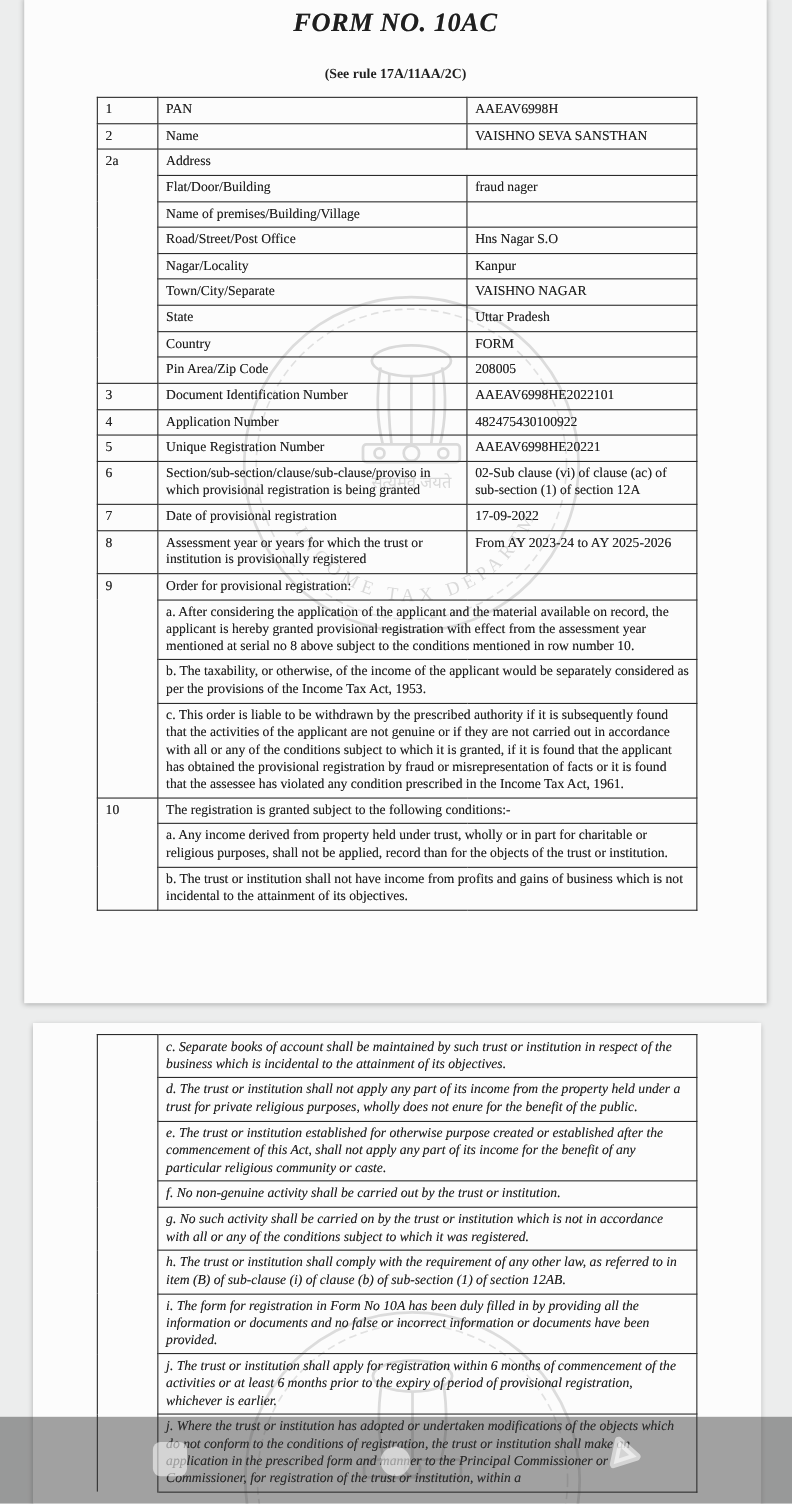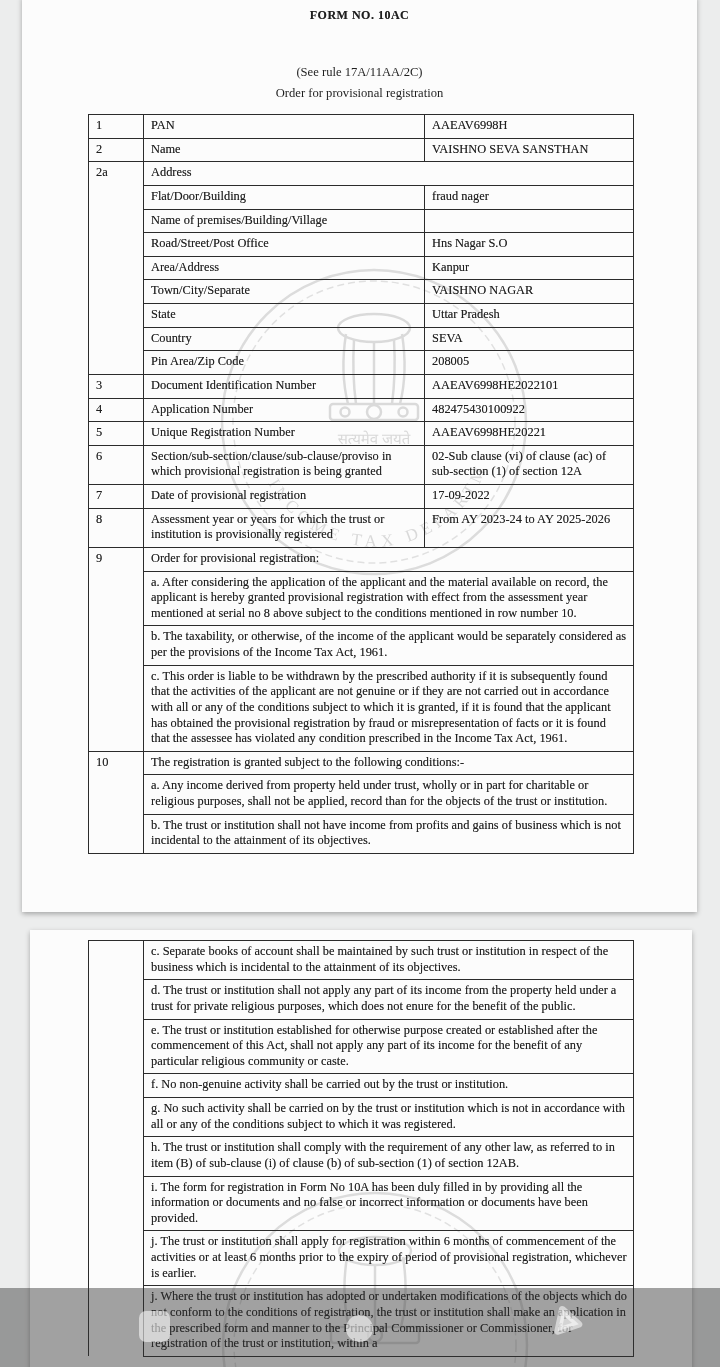--- a/index.html
+++ b/index.html
@@ -17,36 +17,36 @@
     position: absolute;
     background: #fcfcfc;
     box-shadow: 0 2px 5px rgba(0,0,0,0.30);
     overflow: hidden;
   }
   .page1 { left: 22px; top: -4px; width: 675px; height: 916px; }
   .page2 { left: 30px; top: 930px; width: 662px; height: 441px; }
 
   .doc-header { text-align: center; padding-top: 12px; position: relative; z-index: 2; }
   .doc-title {
-    font-size: 12px; font-weight: bold; letter-spacing: 0.5px;
-    margin: 0 0 0 0; text-shadow: 0 0 0.5px rgba(0,0,0,0.5);
-  }
-  .doc-sub1 { font-size: 12.6px; margin-top: 42px; }
+    font-size: 24px; font-weight: bold; letter-spacing: 0.5px;
+    margin: 0 0 0 0; text-shadow: 0 0 0.5px rgba(0,0,0,0.5); font-style: italic;
+  }
+  .doc-sub1 { font-size: 12.6px; margin-top: 25px; font-weight: bold; }
   .doc-sub2 { font-size: 12.6px; margin-top: 6px; }
 
   table.form-table {
     border-collapse: collapse;
     table-layout: fixed;
     position: relative; z-index: 2;
     background: transparent;
     font-size: 12.4px;
     line-height: 1.26;
   }
   .page1 table.form-table { margin: 13px 0 0 66px; width: 545px; }
-  .page2 table.form-table { margin: 10px 0 0 58px; width: 545px; }
+  .page2 table.form-table { margin: 10px 0 0 58px; width: 545px; font-style: italic; }
   table.form-table td {
     border: 1.6px solid #2b2b2b;
     vertical-align: top;
     padding: 3px 6px 4px 7px;
     text-shadow: 0 0 0.4px rgba(0,0,0,0.45);
     word-wrap: break-word;
   }
   td.sn { padding-left: 8px; }
   td.para { }
   .page2 td.sn-empty { border-bottom: none; }
@@ -98,21 +98,20 @@
       </g>
       <text x="160" y="182" text-anchor="middle" font-size="15" fill="#a0a0a0">सत्यमेव जयते</text>
       <text font-size="17" fill="#a3a3a3" letter-spacing="5">
         <textPath href="#arc1" startOffset="6%">INCOME TAX DEPARTMENT</textPath>
       </text>
     </svg>
 
     <div class="doc-header">
       <div class="doc-title">FORM NO. 10AC</div>
       <div class="doc-sub1">(See rule 17A/11AA/2C)</div>
-      <div class="doc-sub2">Order for provisional registration</div>
     </div>
 
     <table class="form-table">
       <colgroup>
           <col style="width:55px">
           <col style="width:281px">
           <col style="width:209px">
         </colgroup>
       <tbody>
         <tr>
@@ -135,34 +134,34 @@
         </tr>
         <tr>
           <td>Name of premises/Building/Village</td>
           <td></td>
         </tr>
         <tr>
           <td>Road/Street/Post Office</td>
           <td>Hns Nagar S.O</td>
         </tr>
         <tr>
-          <td>Area/Address</td>
+          <td>Nagar/Locality</td>
           <td>Kanpur</td>
         </tr>
         <tr>
           <td>Town/City/Separate</td>
           <td>VAISHNO NAGAR</td>
         </tr>
         <tr>
           <td>State</td>
           <td>Uttar Pradesh</td>
         </tr>
         <tr>
           <td>Country</td>
-          <td>SEVA</td>
+          <td>FORM</td>
         </tr>
         <tr>
           <td>Pin Area/Zip Code</td>
           <td>208005</td>
         </tr>
         <tr>
           <td class="sn">3</td>
           <td>Document Identification Number</td>
           <td>AAEAV6998HE2022101</td>
         </tr>
@@ -192,21 +191,21 @@
           <td>From AY 2023-24 to AY 2025-2026</td>
         </tr>
         <tr>
           <td class="sn" rowspan="4">9</td>
           <td colspan="2">Order for provisional registration:</td>
         </tr>
         <tr>
           <td colspan="2" class="para">a. After considering the application of the applicant and the material available on record, the applicant is hereby granted provisional registration with effect from the assessment year mentioned at serial no 8 above subject to the conditions mentioned in row number 10.</td>
         </tr>
         <tr>
-          <td colspan="2" class="para">b. The taxability, or otherwise, of the income of the applicant would be separately considered as per the provisions of the Income Tax Act, 1961.</td>
+          <td colspan="2" class="para">b. The taxability, or otherwise, of the income of the applicant would be separately considered as per the provisions of the Income Tax Act, 1953.</td>
         </tr>
         <tr>
           <td colspan="2" class="para">c. This order is liable to be withdrawn by the prescribed authority if it is subsequently found that the activities of the applicant are not genuine or if they are not carried out in accordance with all or any of the conditions subject to which it is granted, if it is found that the applicant has obtained the provisional registration by fraud or misrepresentation of facts or it is found that the assessee has violated any condition prescribed in the Income Tax Act, 1961.</td>
         </tr>
         <tr>
           <td class="sn" rowspan="3">10</td>
           <td colspan="2">The registration is granted subject to the following conditions:-</td>
         </tr>
         <tr>
           <td colspan="2" class="para">a. Any income derived from property held under trust, wholly or in part for charitable or religious purposes, shall not be applied, record than for the objects of the trust or institution.</td>
@@ -235,21 +234,21 @@
       <colgroup>
           <col style="width:55px">
           <col style="width:490px">
         </colgroup>
       <tbody>
         <tr>
           <td class="sn sn-empty" rowspan="9"></td>
           <td class="para">c. Separate books of account shall be maintained by such trust or institution in respect of the business which is incidental to the attainment of its objectives.</td>
         </tr>
         <tr>
-          <td class="para">d. The trust or institution shall not apply any part of its income from the property held under a trust for private religious purposes, which does not enure for the benefit of the public.</td>
+          <td class="para">d. The trust or institution shall not apply any part of its income from the property held under a trust for private religious purposes, wholly does not enure for the benefit of the public.</td>
         </tr>
         <tr>
           <td class="para">e. The trust or institution established for otherwise purpose created or established after the commencement of this Act, shall not apply any part of its income for the benefit of any particular religious community or caste.</td>
         </tr>
         <tr>
           <td class="para">f. No non-genuine activity shall be carried out by the trust or institution.</td>
         </tr>
         <tr>
           <td class="para">g. No such activity shall be carried on by the trust or institution which is not in accordance with all or any of the conditions subject to which it was registered.</td>
         </tr>

